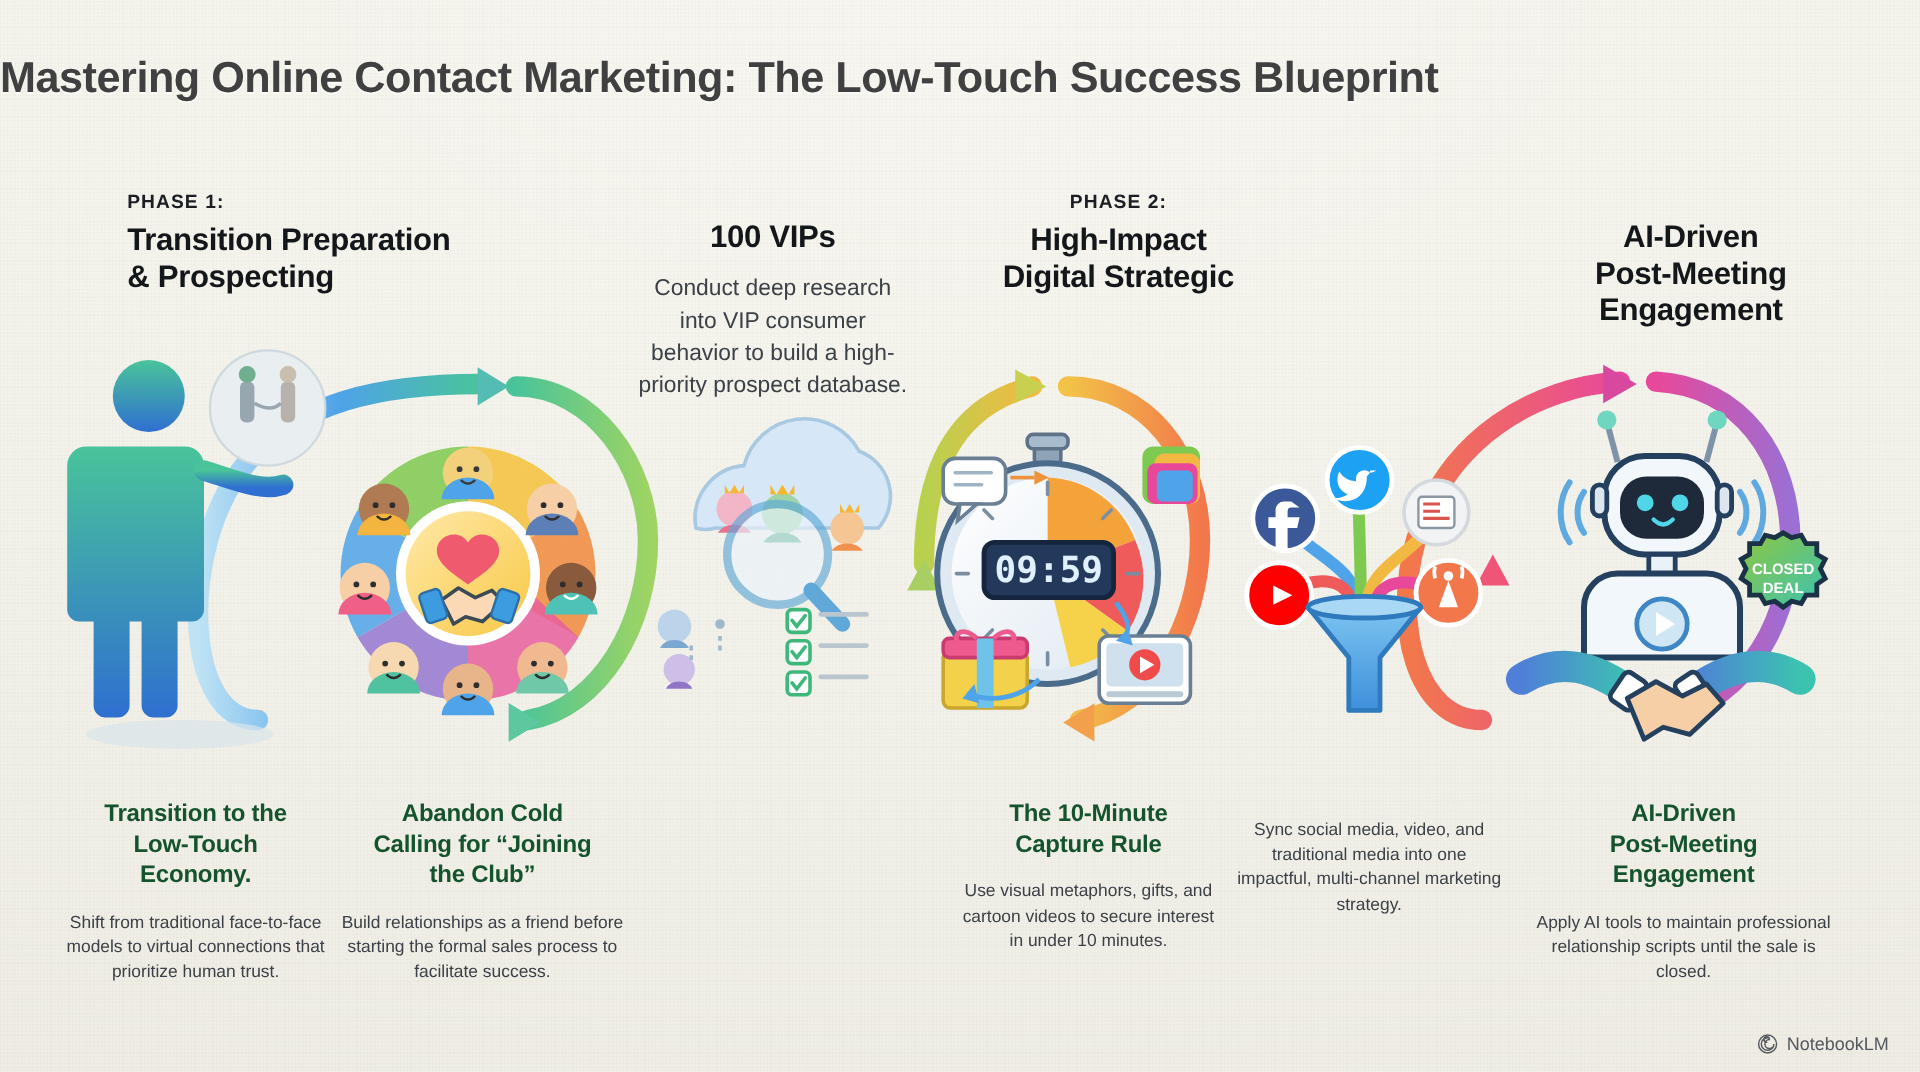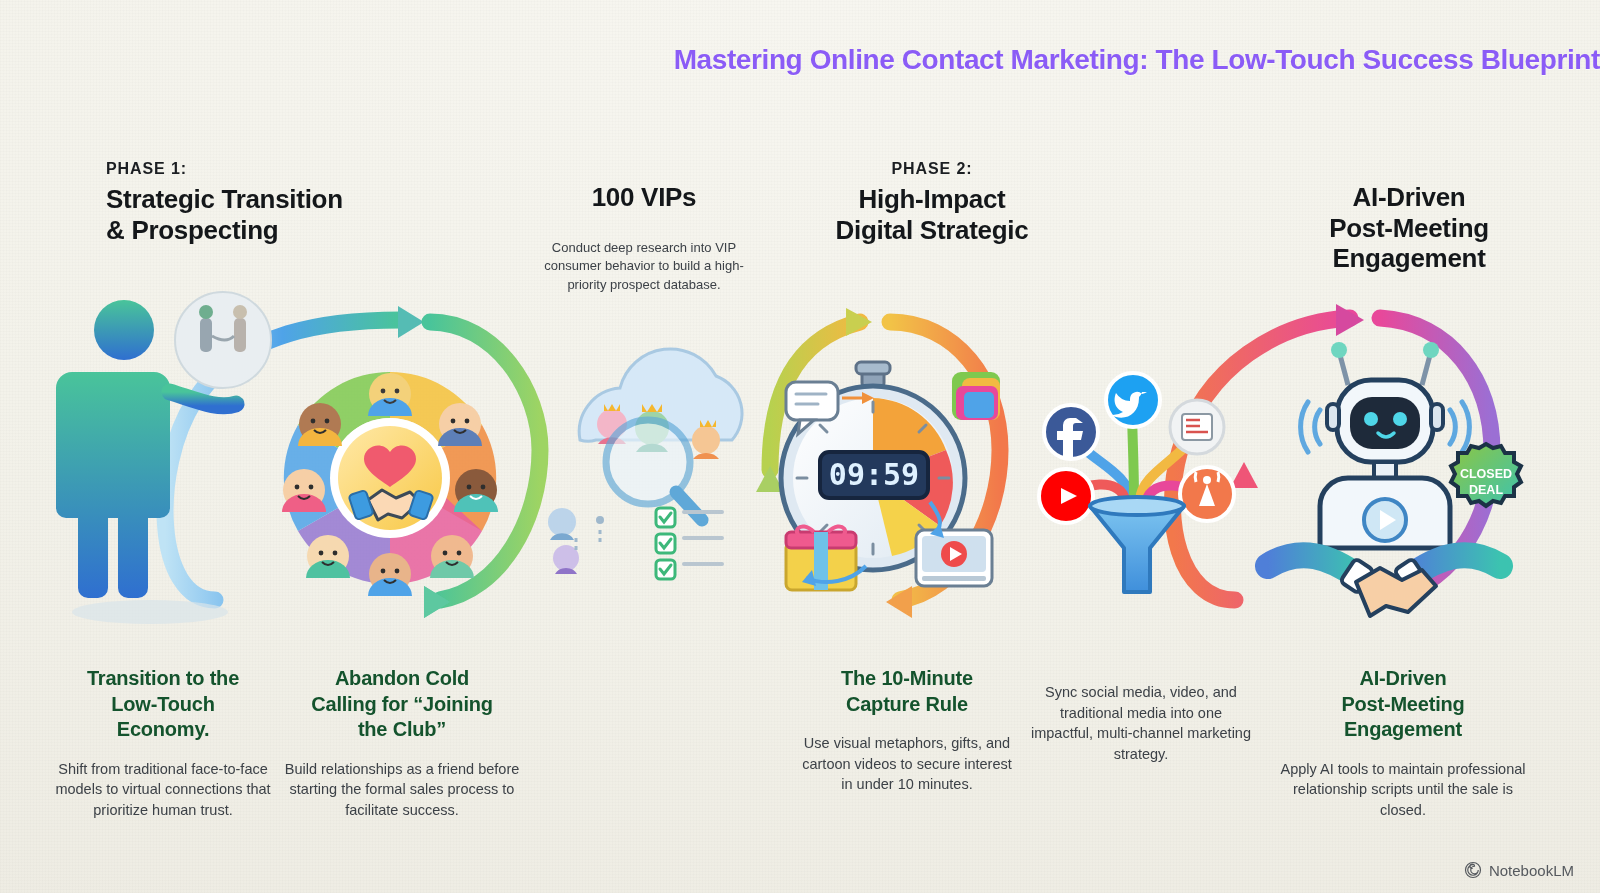--- a/index.html
+++ b/index.html
@@ -14,38 +14,38 @@
   
   #canvas{
     position:absolute;inset:0;
     background:
       repeating-linear-gradient(0deg, rgba(0,0,0,.012) 0 1px, rgba(255,255,255,0) 1px 3px),
       repeating-linear-gradient(90deg, rgba(0,0,0,.012) 0 1px, rgba(255,255,255,0) 1px 3px),
       radial-gradient(130% 110% at 50% 0%, #f7f6f0 0%, #f3f2ea 55%, #eeece3 100%);
   }
   #title{
     position:absolute;left:0;right:0;top:44px;
-    text-align:right;
-    font-size:28px;font-weight:bold;letter-spacing:-.4px;
-    color:#8b5cf6;
+    text-align:left;
+    font-size:36px;font-weight:bold;letter-spacing:-.4px;
+    color:#404040;
     text-shadow:0 1px 0 rgba(255,255,255,.6);
   }
 
   
   .hdr{position:absolute;}
   .phase-kicker{
     font-size:16px;font-weight:bold;letter-spacing:.9px;
     color:#1b1e22;margin-bottom:6px;
   }
   .hdr-title{
     font-size:26px;font-weight:bold;line-height:1.18;color:#14171a;
     letter-spacing:-.3px;
   }
   .hdr-sub{
-    font-size:13px;line-height:1.42;color:#3c4147;margin-top:26px;
+    font-size:19px;line-height:1.42;color:#3c4147;margin-top:15px;
   }
   #hdr1{left:62px;top:160px;width:330px;text-align:left;margin-left:44px;}
   #hdr2{left:528px;top:182px;width:232px;text-align:center;}
   #hdr3{left:782px;top:160px;width:300px;text-align:center;}
   #hdr4{left:1282px;top:182px;width:254px;text-align:center;}
 
   
   .cap{position:absolute;text-align:center;}
   .cap-title{
     font-size:20px;font-weight:bold;line-height:1.28;color:#14532d;
@@ -409,21 +409,21 @@
       <text x="0" y="10" text-anchor="middle" font-family="'Liberation Sans',sans-serif" font-size="12.5" font-weight="bold" fill="#fff">DEAL</text>
     </g>
   </g>
 </svg>
 
 <div id="title">Mastering Online Contact Marketing: The Low-Touch Success Blueprint</div>
 
 <div class="hdr" id="hdr1">
   <div class="phase-kicker">PHASE 1:</div>
   <div class="hdr-title">
-    <div>Strategic Transition</div>
+    <div>Transition Preparation</div>
     <div>&amp; Prospecting</div>
   </div>
 </div>
 
 <div class="hdr" id="hdr2">
   <div class="hdr-title">
     <div>100 VIPs</div>
   </div>
   <div class="hdr-sub">Conduct deep research into VIP consumer behavior to build a high-priority prospect database.</div>
 </div>

